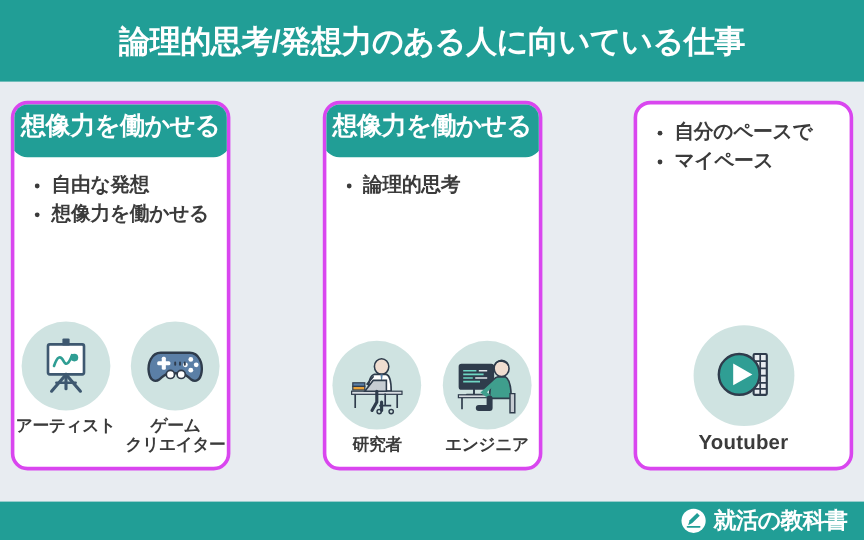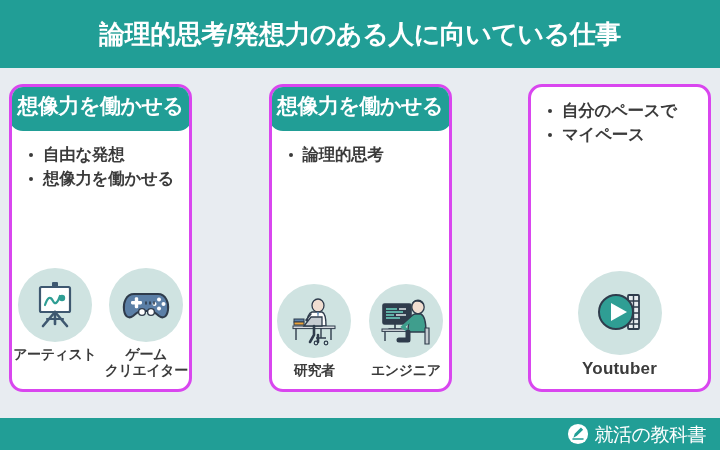--- a/index.html
+++ b/index.html
@@ -164,21 +164,21 @@
     gap: 6px;
   }
   .footer-logo-icon {
     width: 22px;
     height: 22px;
     flex: 0 0 auto;
   }
   .footer-text {
     color: #ffffff;
     font-size: 19px;
-    font-weight: normal;
+    font-weight: bold;
     letter-spacing: -0.5px;
     line-height: 1;
   }
 </style>
 </head>
 <body>
 
 <div class="header-bar">
   <div class="header-title">論理的思考/発想力のある人に向いている仕事</div>
 </div>

